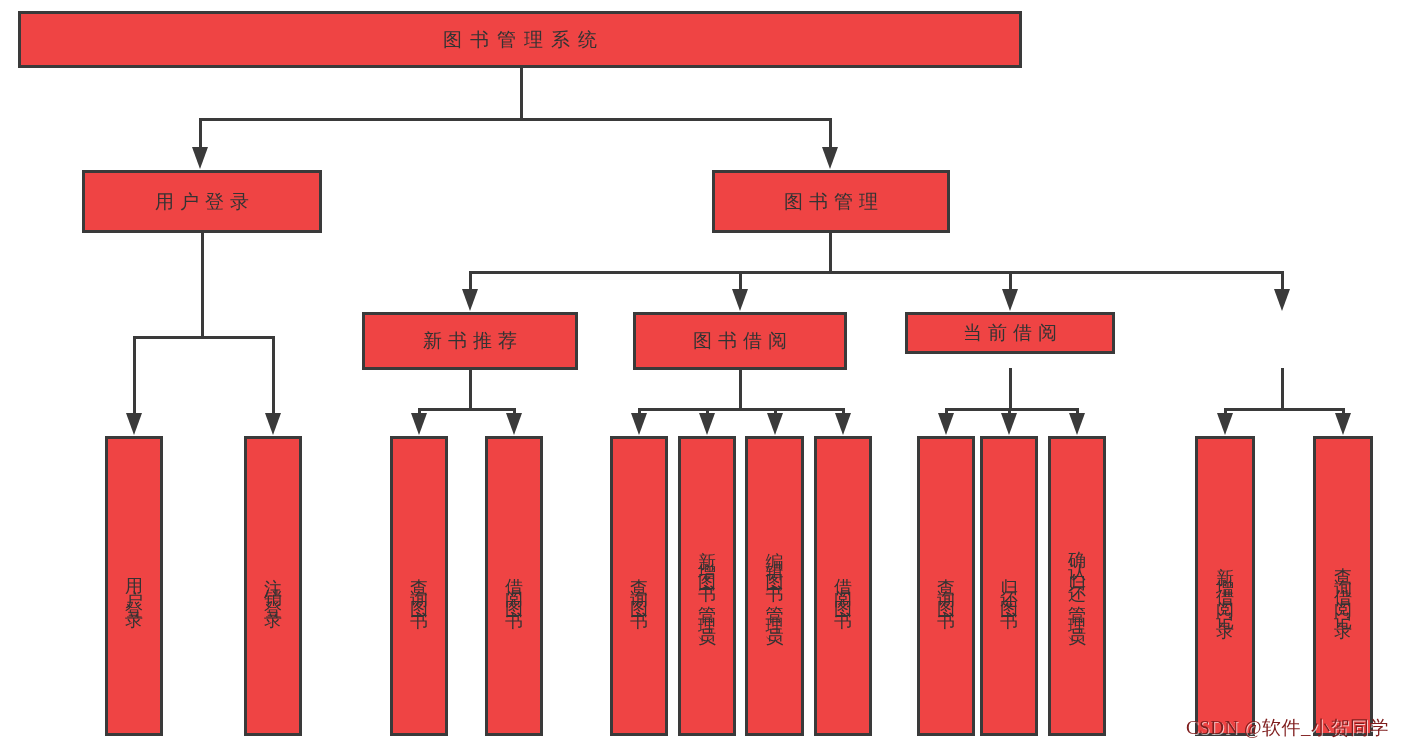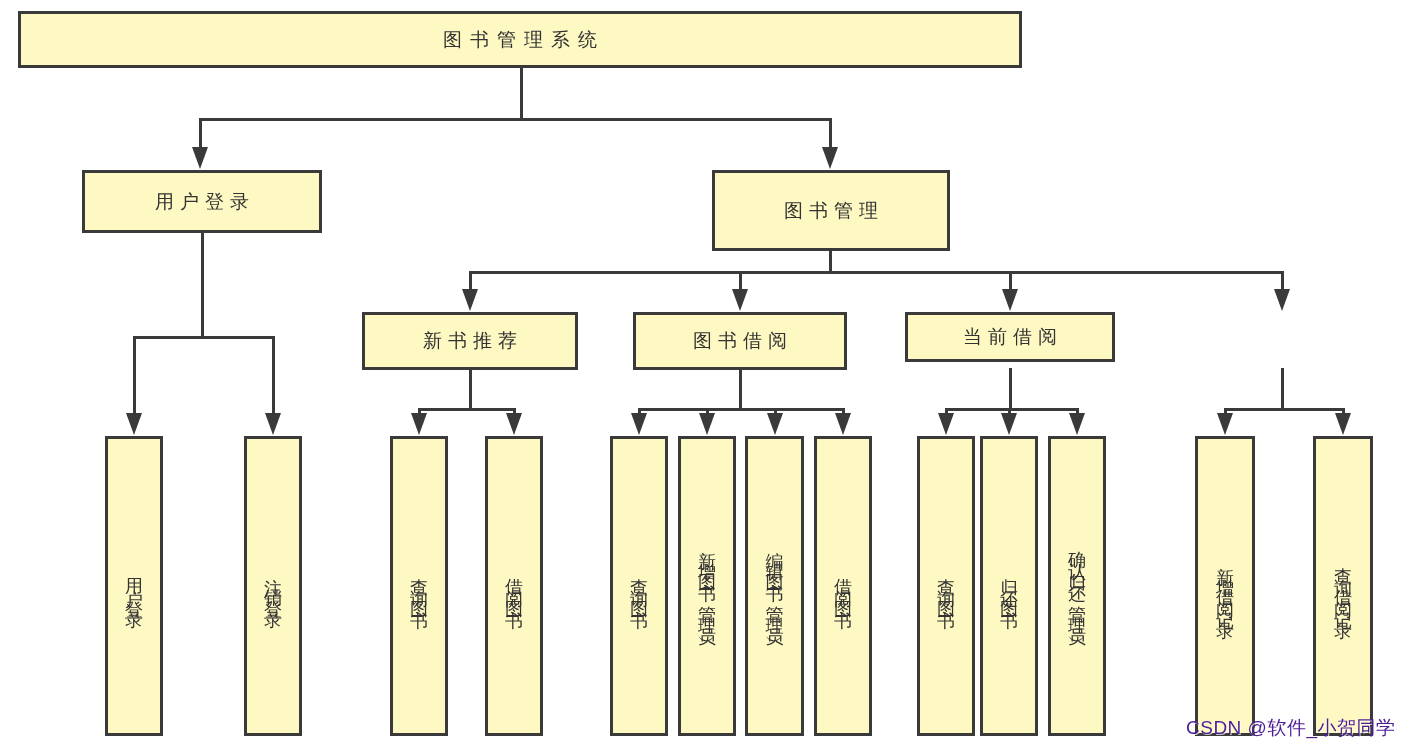--- a/index.html
+++ b/index.html
@@ -1,64 +1,65 @@
 <!DOCTYPE html>
 <html><head>
 <meta charset="utf-8">
 <style>
   html,body{margin:0;padding:0;background:#fff;}
   #stage{
     position:relative;width:1405px;height:747px;background:#ffffff;overflow:hidden;
     font-family:"Liberation Sans","DejaVu Sans",sans-serif;color:#333333;
   }
   .box{
-    position:absolute;box-sizing:border-box;border:3px solid #3a3a3a;background:#fef9c3;
+    position:absolute;box-sizing:border-box;border:3px solid #3a3a3a;background:#ef4444;
     display:flex;align-items:center;justify-content:center;z-index:2;
   }
   .hlabel{font-size:19px;letter-spacing:6px;text-indent:6px;color:#333333;white-space:nowrap;}
   .rootlabel{font-size:19px;letter-spacing:8px;text-indent:8px;}
   .vtext{
     writing-mode:vertical-rl;text-orientation:mixed;font-size:18px;line-height:1;
     letter-spacing:11px;color:#333333;white-space:nowrap;
   }
   .vline,.hline,.dropline{position:absolute;background:#3a3a3a;z-index:1;}
   .arrowhead{
     position:absolute;width:0;height:0;z-index:1;
     border-left:8px solid transparent;border-right:8px solid transparent;
     border-top:22px solid #3a3a3a;
   }
   #watermark{
     position:absolute;left:1186px;top:715px;z-index:3;
-    font-size:19px;color:#4c1d95;letter-spacing:0.5px;white-space:nowrap;
+    font-size:19px;color:#7f1d1d;letter-spacing:0.5px;white-space:nowrap;
     text-shadow:1px 1px 0 rgba(255,255,255,0.7);
+    font-family:Liberation Serif, serif;
   }
 </style>
 </head>
 <body>
 
 <div id="stage">
 
   <div class="box" style="left:18px;top:11px;width:1004px;height:57px;">
     <span class="hlabel rootlabel">图书管理系统</span>
   </div>
 
   <div class="box" style="left:82px;top:170px;width:240px;height:63px;">
     <span class="hlabel">用户登录</span>
   </div>
-  <div class="box" style="left:712px;top:170px;width:238px;height:81px;">
+  <div class="box" style="left:712px;top:170px;width:238px;height:63px;">
     <span class="hlabel">图书管理</span>
   </div>
 
   <div class="box" style="left:362px;top:312px;width:216px;height:58px;">
     <span class="hlabel">新书推荐</span>
   </div>
   <div class="box" style="left:633px;top:312px;width:214px;height:58px;align-items:center;">
     <span class="hlabel">图书借阅</span>
   </div>
-  <div class="box" style="left:905px;top:312px;width:210px;height:50px;">
+  <div class="box" style="left:905px;top:312px;width:210px;height:42px;">
     <span class="hlabel">当前借阅</span>
   </div>
 
   <div class="box" style="left:105px;top:436px;width:58px;height:300px;">
     <span class="vtext">用户登录</span>
   </div>
   <div class="box" style="left:244px;top:436px;width:58px;height:300px;">
     <span class="vtext">注销登录</span>
   </div>
 

